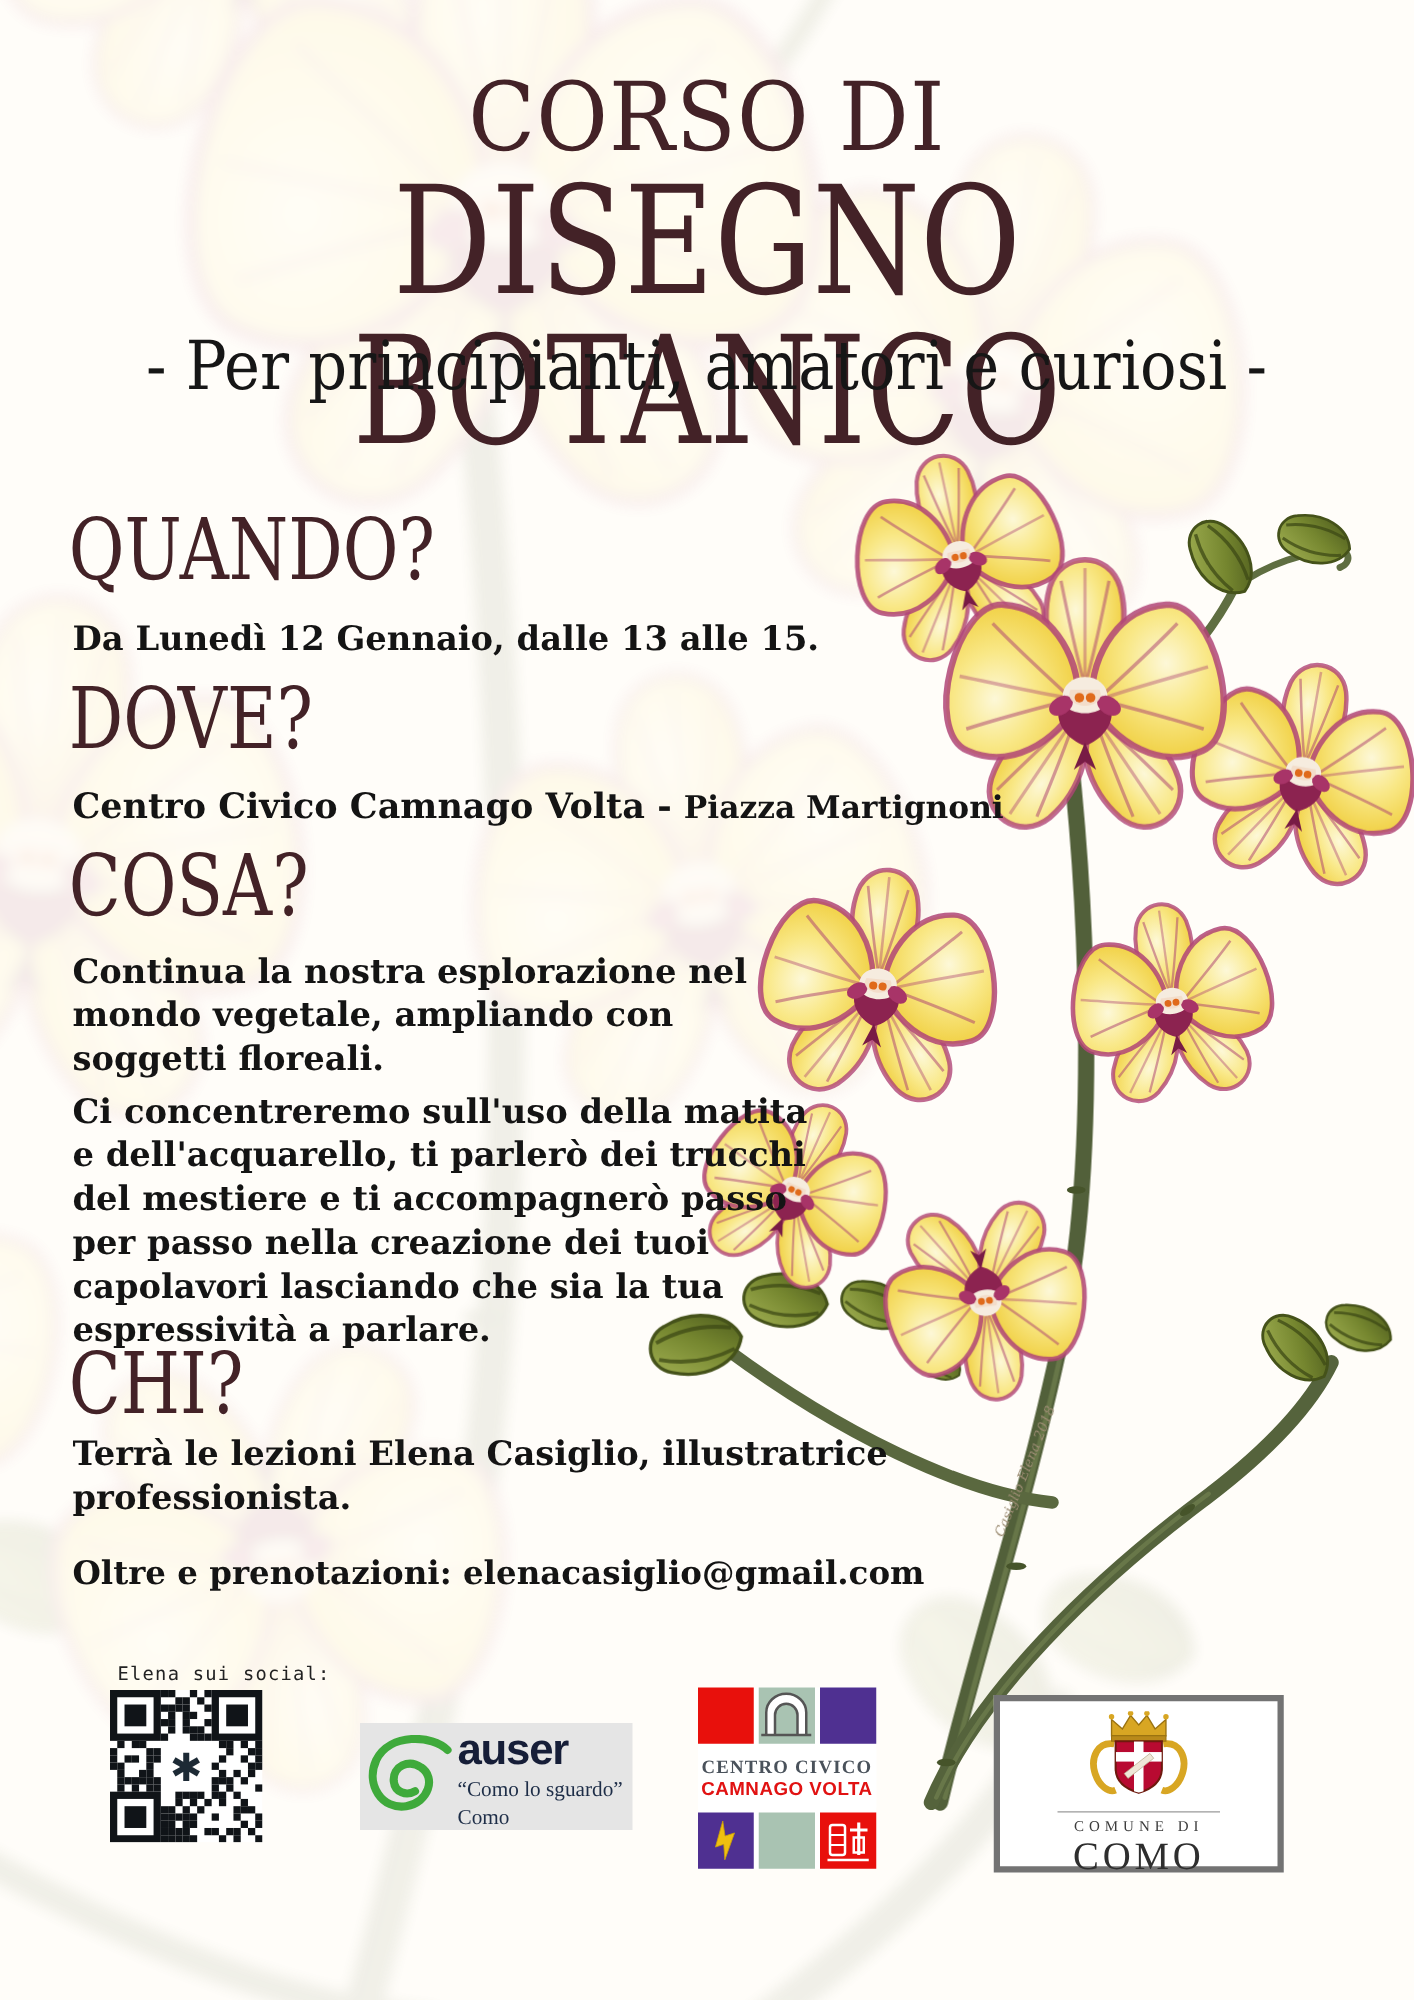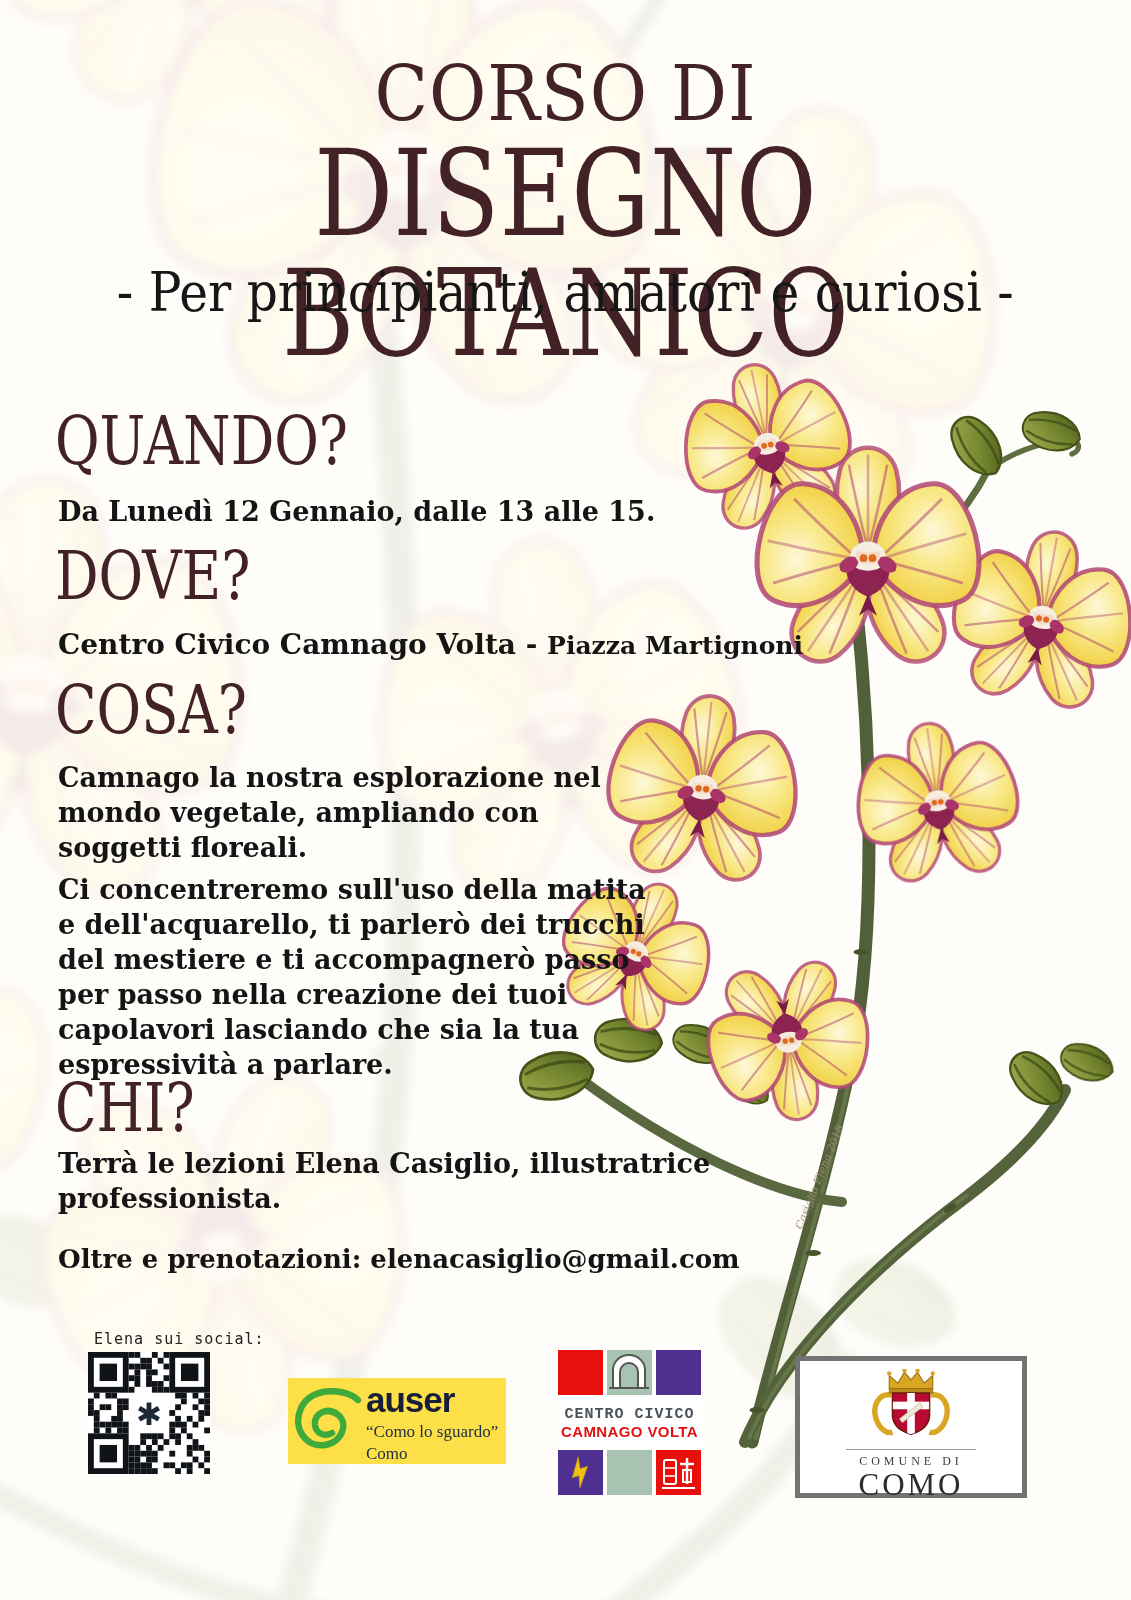--- a/index.html
+++ b/index.html
@@ -25,33 +25,33 @@
   .d-body .venue{font-size:28px;}
   .d-body .place{font-size:25px;}
   .p1{top:760px;width:640px;}
   .p2{top:872px;width:640px;}
   .chi-body{top:1146px;width:660px;}
   .contact{top:1242px;font-size:26px;}
   .social-label{top:1330px;left:94px;font-family:"DejaVu Sans Mono",monospace;
                 font-size:15px;color:#222;letter-spacing:1px;}
   .qr{top:1352px;left:88px;width:122px;height:122px;}
   
-  .auser-box{top:1378px;left:288px;width:218px;height:86px;background:#fde047;}
+  .auser-box{top:1378px;left:288px;width:218px;height:86px;background:#e5e5e5;}
   .auser-swirl{position:absolute;left:4px;top:10px;}
   .auser-text{position:absolute;left:78px;top:4px;}
   .auser-word{font-family:"Liberation Sans",sans-serif;font-weight:700;font-size:35px;
               line-height:1;color:#161e38;letter-spacing:-1px;}
   .auser-tag{font-family:"Liberation Serif",serif;font-size:17px;color:#1d2d47;margin-top:5px;}
   .auser-city{font-family:"Liberation Serif",serif;font-size:17px;color:#1d2d47;margin-top:2px;}
   
   .civic{top:1350px;left:558px;width:143px;height:145px;background:#ffffff;}
   .sq{position:absolute;width:45px;height:45px;}
   .civic-mid{position:absolute;top:49px;left:0;width:143px;height:47px;background:#fff;
              display:flex;flex-direction:column;justify-content:center;text-align:center;}
-  .civic-l1{font-family:Liberation Mono, monospace;font-size:15px;font-weight:600;
+  .civic-l1{font-family:Liberation Serif, serif;font-size:15px;font-weight:600;
             letter-spacing:1px;color:#4a525b;}
   .civic-l2{font-family:"Liberation Sans",sans-serif;font-size:15px;font-weight:600;
             letter-spacing:.4px;color:#e11212;}
   
   .como-box{top:1356px;left:795px;width:232px;height:142px;background:#ffffff;
             border:5px solid #737373;box-sizing:border-box;text-align:center;}
   .como-divider{width:130px;height:1px;background:#9a9a9a;margin:2px auto 4px auto;}
   .como-l1{font-family:"Liberation Serif",serif;font-size:12px;letter-spacing:4px;color:#3c3c3c;}
   .como-l2{font-family:"Liberation Serif",serif;font-size:31px;letter-spacing:3px;
            color:#2e2e2e;line-height:1;}
@@ -173,21 +173,21 @@
   <div class="abs sec-h maroon" style="top:542px;">
     <span class="condL">DOVE?</span>
   </div>
   <div class="abs body-t d-body">
     <span class="venue">Centro Civico Camnago Volta - </span><span class="place">Piazza Martignoni</span>
   </div>
 
   <div class="abs sec-h maroon" style="top:676px;">
     <span class="condL">COSA?</span>
   </div>
-  <div class="abs body-t p1">Camnago la nostra esplorazione nel
+  <div class="abs body-t p1">Continua la nostra esplorazione nel
 mondo vegetale, ampliando con
 soggetti floreali.</div>
   <div class="abs body-t p2">Ci concentreremo sull'uso della matita
 e dell'acquarello, ti parlerò dei trucchi
 del mestiere e ti accompagnerò passo
 per passo nella creazione dei tuoi
 capolavori lasciando che sia la tua
 espressività a parlare.</div>
 
   <div class="abs sec-h maroon" style="top:1074px;">

